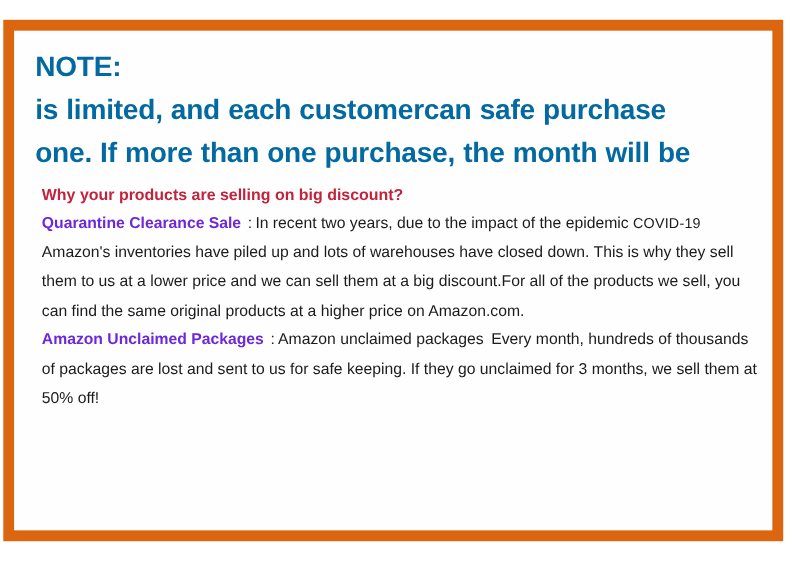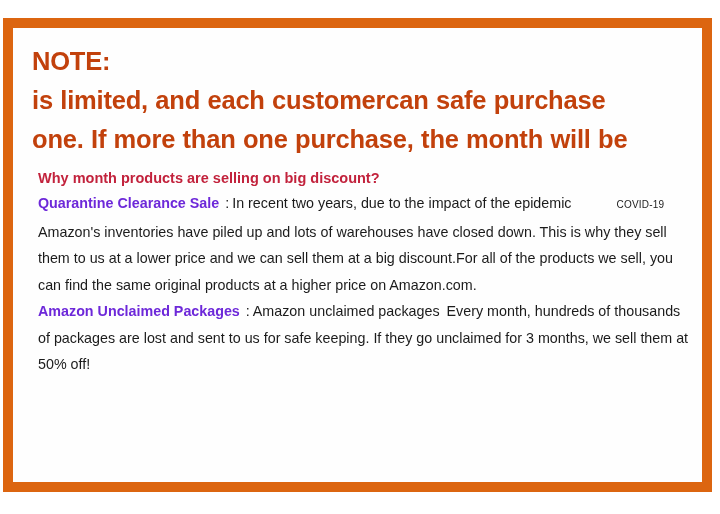--- a/index.html
+++ b/index.html
@@ -39,21 +39,21 @@
     width: 100%;
     height: 100%;
     background: #fefefe;
     box-sizing: border-box;
     padding: 14px 12px 0 19px;
     overflow: hidden;
   }
 
   
   #headline-block {
-    color: #c2410c;
+    color: #0369a1;
     font-weight: bold;
     font-size: 25.5px;
     line-height: 39px;
     letter-spacing: -0.2px;
     word-spacing: 0.5px;
     margin: 0;
     padding: 0;
   }
   .headline-line {
     display: block;
@@ -81,44 +81,43 @@
 
   .lead-term {
     font-weight: bold;
     color: #6d28d9;
   }
   .colon-sep {
     display: inline-block;
     padding: 0 3px 0 6px;
   }
   .smallcaps-term {
-    font-size: 10px;
+    font-size: 13px;
     letter-spacing: 0.2px;
-    margin-left: 41px;
   }
   .inline-gap {
     display: inline-block;
     width: 7px;
   }
 </style>
 </head>
 <body>
 
 <div id="note-page">
 
   <div id="notice-box">
     <div id="notice-inner">
 
       <div id="headline-block">
         <span class="headline-line">NOTE:</span>
         <span class="headline-line">is limited, and each customercan safe purchase</span>
         <span class="headline-line">one. If more than one purchase, the month will be</span>
       </div>
 
-      <div id="discount-question">Why month products are selling on big discount?</div>
+      <div id="discount-question">Why your products are selling on big discount?</div>
 
       <p class="body-para"><span class="lead-term">Quarantine Clearance Sale</span><span class="colon-sep">:</span><span>In recent two years, due to the impact of the epidemic </span><span class="smallcaps-term">COVID-19</span> <span>Amazon's inventories have piled up and lots of warehouses have closed down. This is why they sell them to us at a lower price and we can sell them at a big discount.For all of the products we sell, you can find the same original products at a higher price on Amazon.com.</span></p>
 
       <p class="body-para"><span class="lead-term">Amazon Unclaimed Packages</span><span class="colon-sep">:</span><span>Amazon unclaimed packages</span><span class="inline-gap"></span><span>Every month, hundreds of thousands of packages are lost and sent to us for safe keeping. If they go unclaimed for 3 months, we sell them at 50% off!</span></p>
 
     </div>
   </div>
 
 </div>
 

